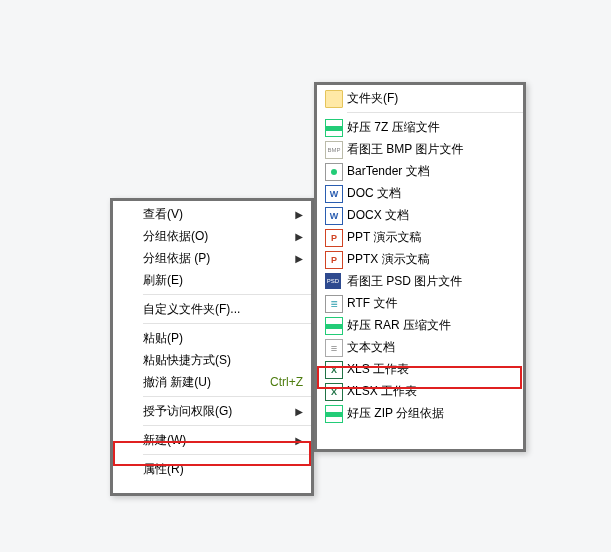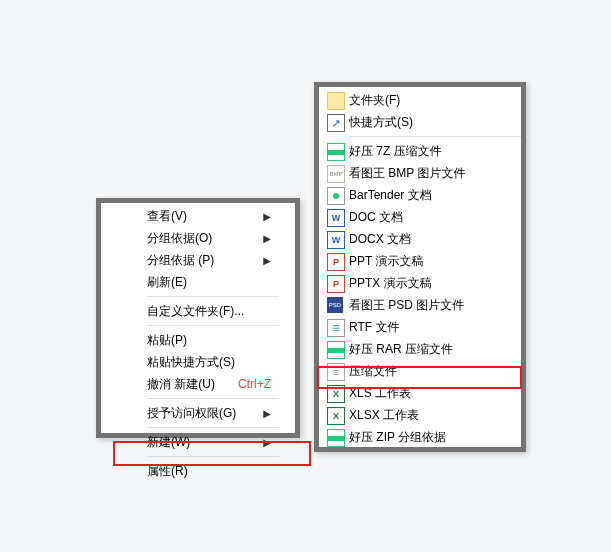--- a/index.html
+++ b/index.html
@@ -10,50 +10,50 @@
     background: #f5f6f7;
     font-family: "Microsoft YaHei", "Segoe UI", sans-serif;
     font-size: 12px;
     color: #000;
     position: relative;
     overflow: hidden;
   }
   .menu {
     position: absolute;
     background: #fff;
-    border: 5px solid #737373;
+    border: 3px solid #737373;
     box-shadow: 2px 2px 6px rgba(0,0,0,0.2);
     box-sizing: border-box;
   }
   .menu1 {
-    left: 96px;
+    left: 110px;
     top: 198px;
     width: 204px;
-    height: 240px;
-    padding: 2px 16px;
+    height: 298px;
+    padding: 2px 0;
   }
   .menu2 {
     left: 314px;
     top: 82px;
     width: 212px;
     height: 370px;
     padding: 2px 0;
   }
   .item {
     display: flex;
     align-items: center;
     height: 22px;
     padding-left: 30px;
     padding-right: 8px;
     white-space: nowrap;
     position: relative;
   }
   .item .label { flex: 1; }
   .item .shortcut {
-    color: #ef4444;
+    color: #4d7c0f;
     margin-left: 16px;
     text-align: center;
   }
   .item .arrow {
     width: 10px;
     text-align: right;
     font-size: 10px;
     color: #333;
     margin-left: 6px;
   }
@@ -160,24 +160,20 @@
     <div class="sep"></div>
     <div class="item">
       <span class="label">属性(R)</span>
     </div>
   </div>
 <div class="menu menu2" id="menu2-root">
     <div class="item">
       <span class="icon ic-folder"></span>
       <span class="label">文件夹(F)</span>
     </div>
-    <div class="item">
-      <span class="icon ic-shortcut"></span>
-      <span class="label">快捷方式(S)</span>
-    </div>
     <div class="sep"></div>
     <div class="item">
       <span class="icon ic-archive"></span>
       <span class="label">好压 7Z 压缩文件</span>
     </div>
     <div class="item">
       <span class="icon ic-bmp">BMP</span>
       <span class="label">看图王 BMP 图片文件</span>
     </div>
     <div class="item">
@@ -207,21 +203,21 @@
     <div class="item">
       <span class="icon ic-rtf"></span>
       <span class="label">RTF 文件</span>
     </div>
     <div class="item">
       <span class="icon ic-archive"></span>
       <span class="label">好压 RAR 压缩文件</span>
     </div>
     <div class="item">
       <span class="icon ic-txt"></span>
-      <span class="label">压缩文件</span>
+      <span class="label">文本文档</span>
     </div>
     <div class="item">
       <span class="icon ic-xls"></span>
       <span class="label">XLS 工作表</span>
     </div>
     <div class="item">
       <span class="icon ic-xlsx"></span>
       <span class="label">XLSX 工作表</span>
     </div>
     <div class="item">

